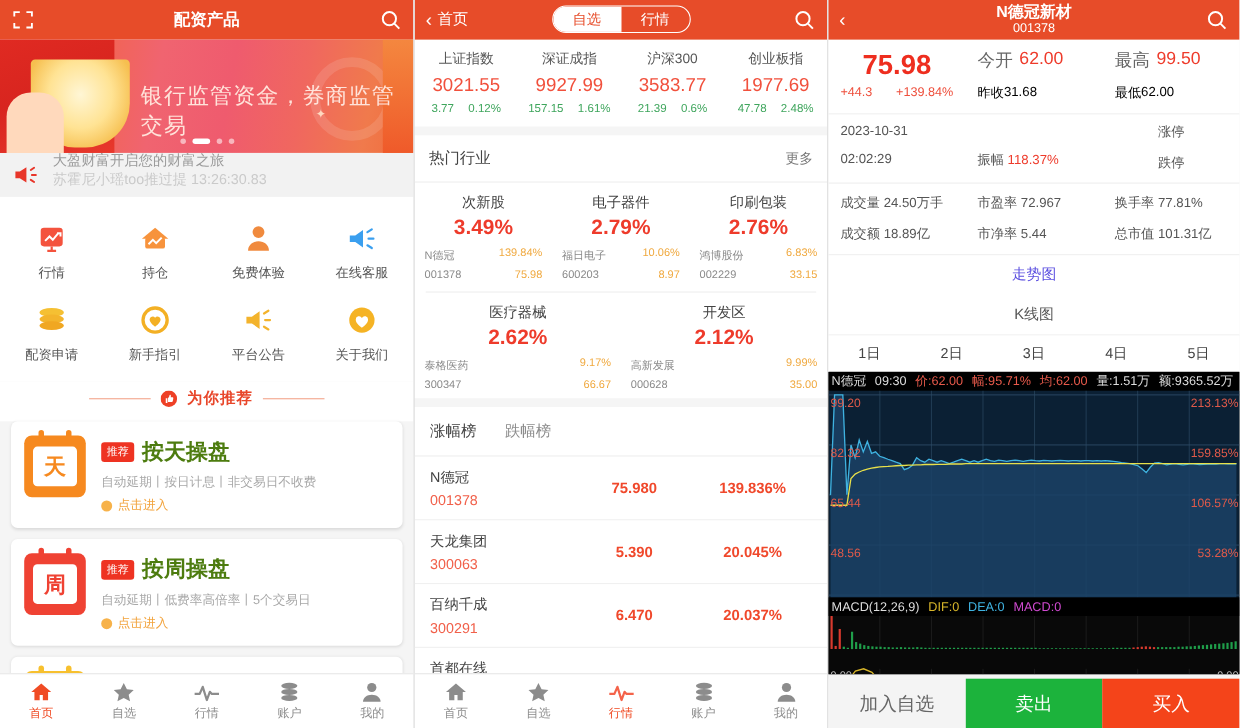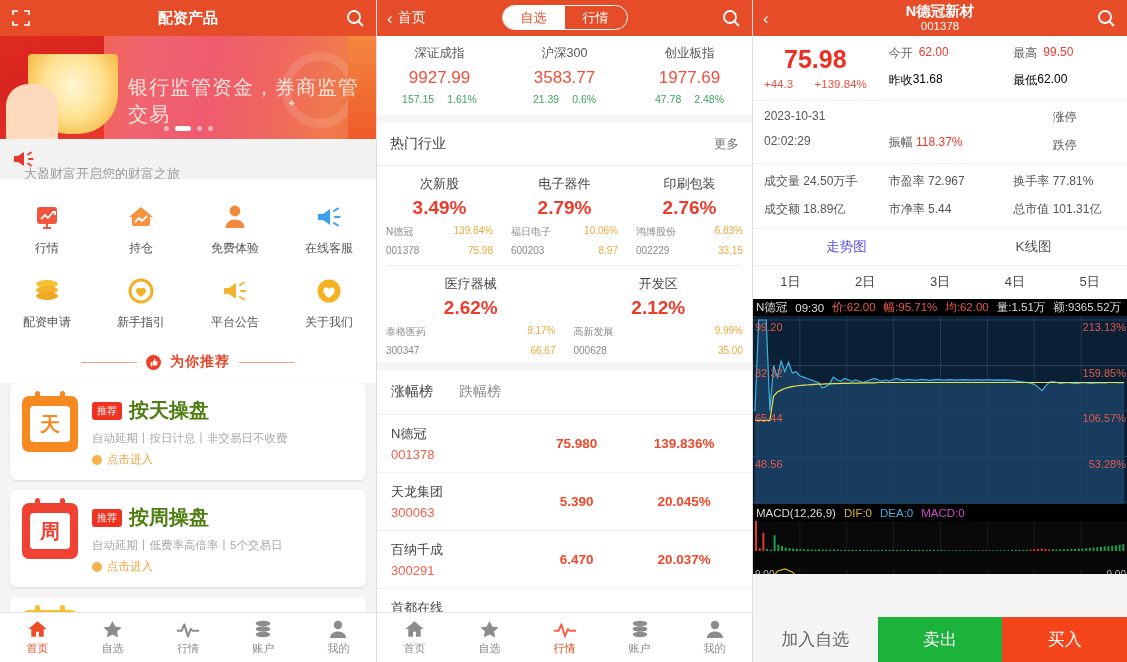--- a/index.html
+++ b/index.html
@@ -43,21 +43,21 @@
   .banner .spark{ position:absolute; left:287px; top:61px; color:#ffd9c0; font-size:11px; }
   .banner .ring{ position:absolute; right:18px; top:16px; width:76px; height:76px;
     border-radius:50%; border:9px solid rgba(255,255,255,.12); }
   .banner .rightart{ position:absolute; right:0; top:0; width:28px; height:103px;
     background:linear-gradient(180deg,#f4873f,#ef5a2a); }
   .dots{ position:absolute; left:0; right:0; bottom:8px; display:flex; justify-content:center; gap:6px; }
   .dots i{ width:5px; height:5px; background:rgba(255,255,255,.55); border-radius:3px; display:block; }
   .dots i.on{ width:16px; background:#fff; }
 
   .marquee{ height:40px; background:#f2f2f2; display:flex; align-items:flex-start; padding:2px 12px 0;
-    overflow:hidden;flex-direction:column; }
+    overflow:hidden; }
   .marquee .mq-txt{ flex:1; color:#9a9a9a; font-size:13px; line-height:17px; margin-left:12px;
     margin-top:-4px; }
   .marquee .mq-txt span{ display:block; }
 
   .grid{ background:#fff; padding:14px 0 6px; }
   .grid-row{ display:flex; }
   .gcell{ width:25%; text-align:center; padding:8px 0 10px; }
   .gcell .gi{ height:32px; display:flex; align-items:center; justify-content:center; }
   .gcell .gl{ font-size:12px; color:#555; margin-top:7px; }
 
@@ -128,35 +128,35 @@
 
   
   .hdr3 .title{ line-height:1.12; }
   .hdr3 .t1{ font-size:14.5px; font-weight:bold; }
   .hdr3 .t2{ font-size:11.5px; font-weight:normal; }
 
   .quote{ background:#fff; display:flex; padding:9px 0 10px; }
   .qcol{ flex:1; padding:0 11px; }
   .qbig{ font-size:25px; font-weight:bold; color:#ee2e1f; text-align:center; }
   .qchg{ display:flex; justify-content:space-between; font-size:11.5px; color:#ee4f3c; margin-top:4px; }
-  .qline{ display:flex; font-size:12px; margin-bottom:10px; }
+  .qline{ display:flex; font-size:16px; margin-bottom:10px; }
   .qline .k{ color:#666; margin-right:6px; }
   .qline .v.red{ color:#ee3b2b; }
   .qline2{ display:flex; font-size:12px; }
 
   .metaA{ background:#fff; display:flex; padding:8px 0 9px; border-top:1px solid #f0f0f0; }
   .mcol{ flex:1; padding:0 11px; font-size:12px; color:#555; }
   .mcol .ln{ margin-bottom:11px; }
   .mcol .ln:last-child{ margin-bottom:0; }
   .mcol.c{ text-align:left; } .mcol.r{ text-align:center; }
   .red{ color:#ee3b2b; }
 
   .metaB{ background:#fff; display:flex; padding:9px 0 10px; border-top:1px solid #f0f0f0; }
 
-  .chtabs{ background:#fff; display:flex; border-top:1px solid #f0f0f0; border-bottom:1px solid #eee; }
+  .chtabs{ background:#fff; display:flex; border-top:1px solid #f0f0f0; border-bottom:1px solid #eee;flex-direction:column; }
   .chtab{ flex:1; text-align:center; padding:9px 0; font-size:13.5px; color:#555; }
   .chtab.on{ color:#5b4fe0; }
   .daytabs{ background:#fff; display:flex; padding:7px 0 8px; }
   .daytab{ flex:1; text-align:center; font-size:13px; color:#444; }
 
   .chart{ position:relative; background:#050505; height:275px; overflow:hidden; }
   .chart .ctip{ height:17px; background:#000; color:#bdbdbd; font-size:11.5px;
     display:flex; align-items:center; gap:8px; padding:0 3px; white-space:nowrap; }
   .ctip .r{ color:#e85a4b; }
   .ctip .w{ color:#ddd; }
@@ -449,20 +449,28 @@
         <svg width="20" height="20" viewBox="0 0 20 20">
             <g fill="none" stroke="#fff" stroke-width="1.8">
               <circle cx="9" cy="9" r="6"></circle>
               <path d="M13.5 13.5L18 18"></path>
             </g>
           </svg>
       </div>
     </div>
 
     <div class="idxbar">
+      <div class="idx">
+        <div class="n">上证指数</div>
+        <div class="v">3021.55</div>
+        <div class="d">
+          <span>3.77</span>
+          <span>0.12%</span>
+          </div>
+      </div>
       <div class="idx">
         <div class="n">深证成指</div>
         <div class="v">9927.99</div>
         <div class="d">
           <span>157.15</span>
           <span>1.61%</span>
           </div>
       </div>
       <div class="idx">
         <div class="n">沪深300</div>

